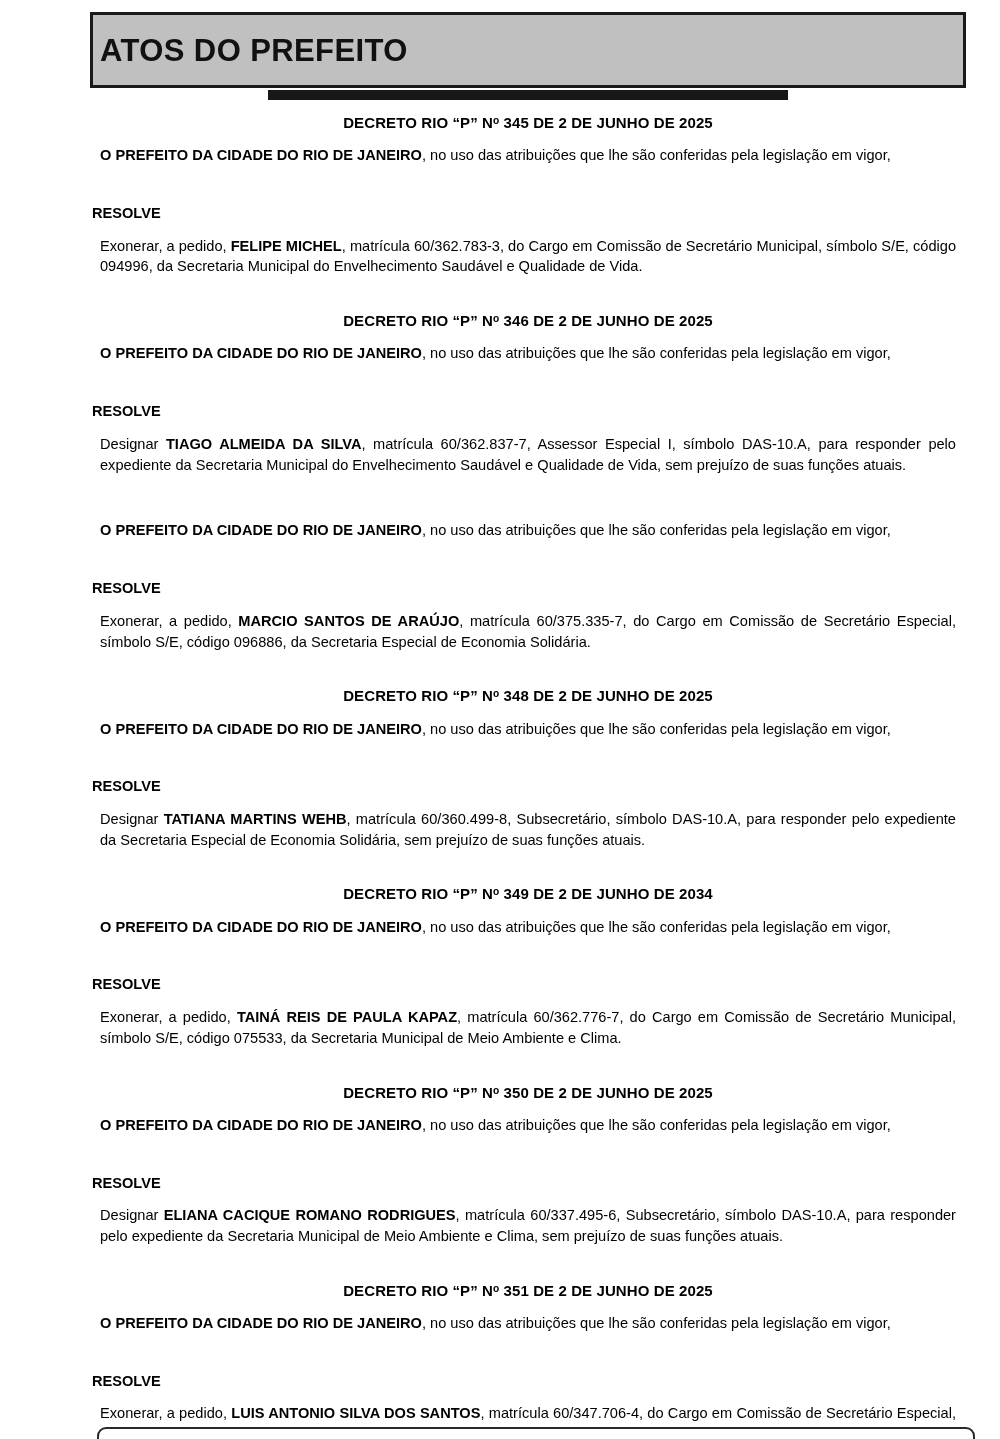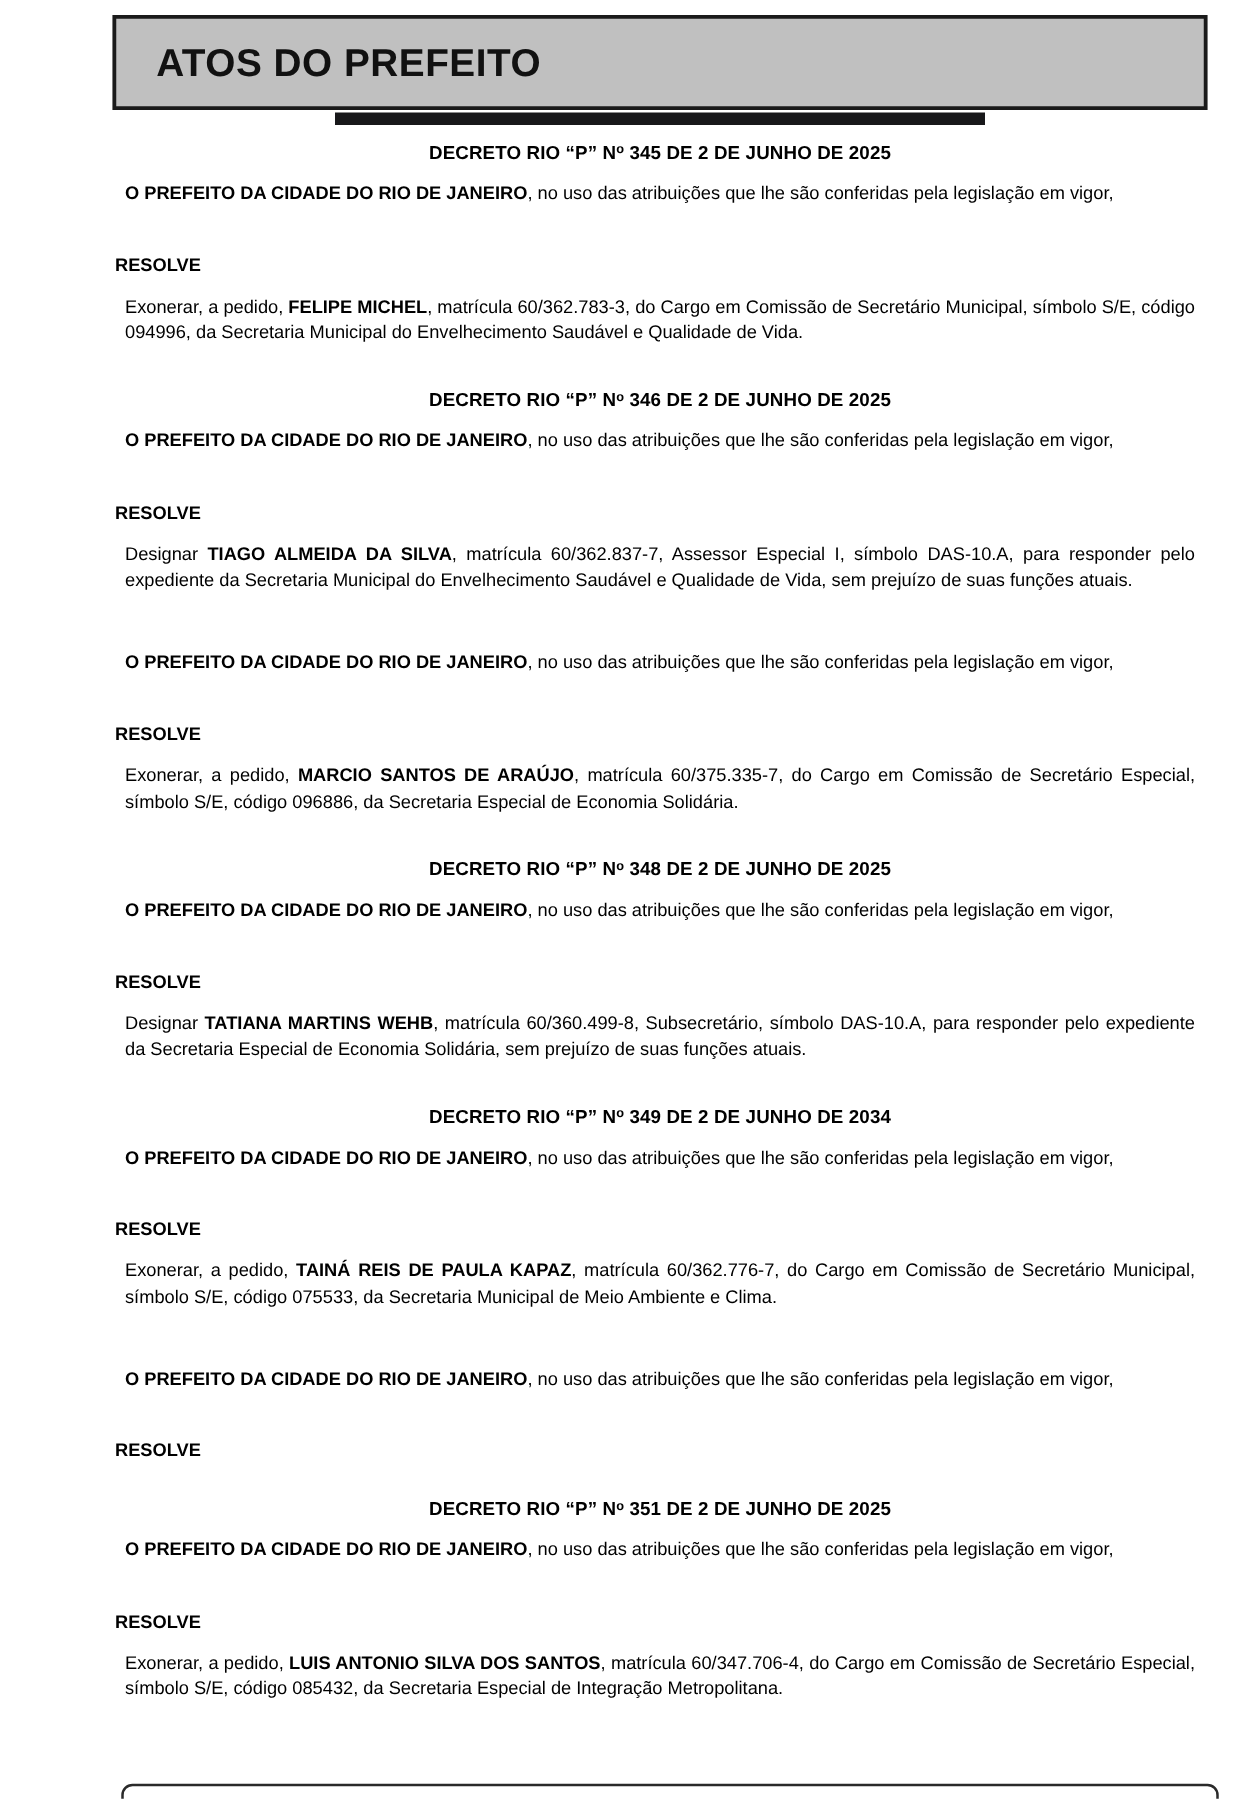--- a/index.html
+++ b/index.html
@@ -29,21 +29,21 @@
     background: #c0c0c0;
     border: 3px solid #1a1a1a;
     display: flex;
     align-items: center;
   }
   .banner-title {
     font-size: 31px;
     font-weight: bold;
     letter-spacing: 0.4px;
     color: #111111;
-    padding-left: 32px;
+    padding-left: 7px;
     line-height: 1;
   }
   .banner-underbar {
     position: absolute;
     left: 268px;
     top: 90px;
     width: 520px;
     height: 10px;
     background: #18181a;
   }
@@ -165,23 +165,25 @@
     <div class="decree-title"><span>DECRETO RIO “P” N</span><sup class="ord">o</sup><span> 349 DE 2 DE JUNHO DE 2034</span></div>
     <div class="para"><b>O PREFEITO DA CIDADE DO RIO DE JANEIRO</b><span>, no uso das atribuições que lhe são conferidas pela legislação em vigor,</span></div>
     <div class="gap-md"></div>
     <div class="resolve">RESOLVE</div>
     <div class="para"><span>Exonerar, a pedido, </span><b>TAINÁ REIS DE PAULA KAPAZ</b><span>, matrícula 60/362.776-7, do Cargo em Comissão de Secretário Municipal, símbolo S/E, código 075533, da Secretaria Municipal de Meio Ambiente e Clima.</span></div>
   </div>
 
   <div class="gap-md"></div>
 
   <div class="decree">
+    <div class="decree-title"><span>DECRETO RIO “P” N</span><sup class="ord">o</sup><span> 350 DE 2 DE JUNHO DE 2025</span></div>
     <div class="para"><b>O PREFEITO DA CIDADE DO RIO DE JANEIRO</b><span>, no uso das atribuições que lhe são conferidas pela legislação em vigor,</span></div>
     <div class="gap-md"></div>
     <div class="resolve">RESOLVE</div>
+    <div class="para"><span>Designar </span><b>ELIANA CACIQUE ROMANO RODRIGUES</b><span>, matrícula 60/337.495-6, Subsecretário, símbolo DAS-10.A, para responder pelo expediente da Secretaria Municipal de Meio Ambiente e Clima, sem prejuízo de suas funções atuais.</span></div>
   </div>
 
   <div class="gap-md"></div>
 
   <div class="decree">
     <div class="decree-title"><span>DECRETO RIO “P” N</span><sup class="ord">o</sup><span> 351 DE 2 DE JUNHO DE 2025</span></div>
     <div class="para"><b>O PREFEITO DA CIDADE DO RIO DE JANEIRO</b><span>, no uso das atribuições que lhe são conferidas pela legislação em vigor,</span></div>
     <div class="gap-md"></div>
     <div class="resolve">RESOLVE</div>
     <div class="para"><span>Exonerar, a pedido, </span><b>LUIS ANTONIO SILVA DOS SANTOS</b><span>, matrícula 60/347.706-4, do Cargo em Comissão de Secretário Especial, símbolo S/E, código 085432, da Secretaria Especial de Integração Metropolitana.</span></div>

